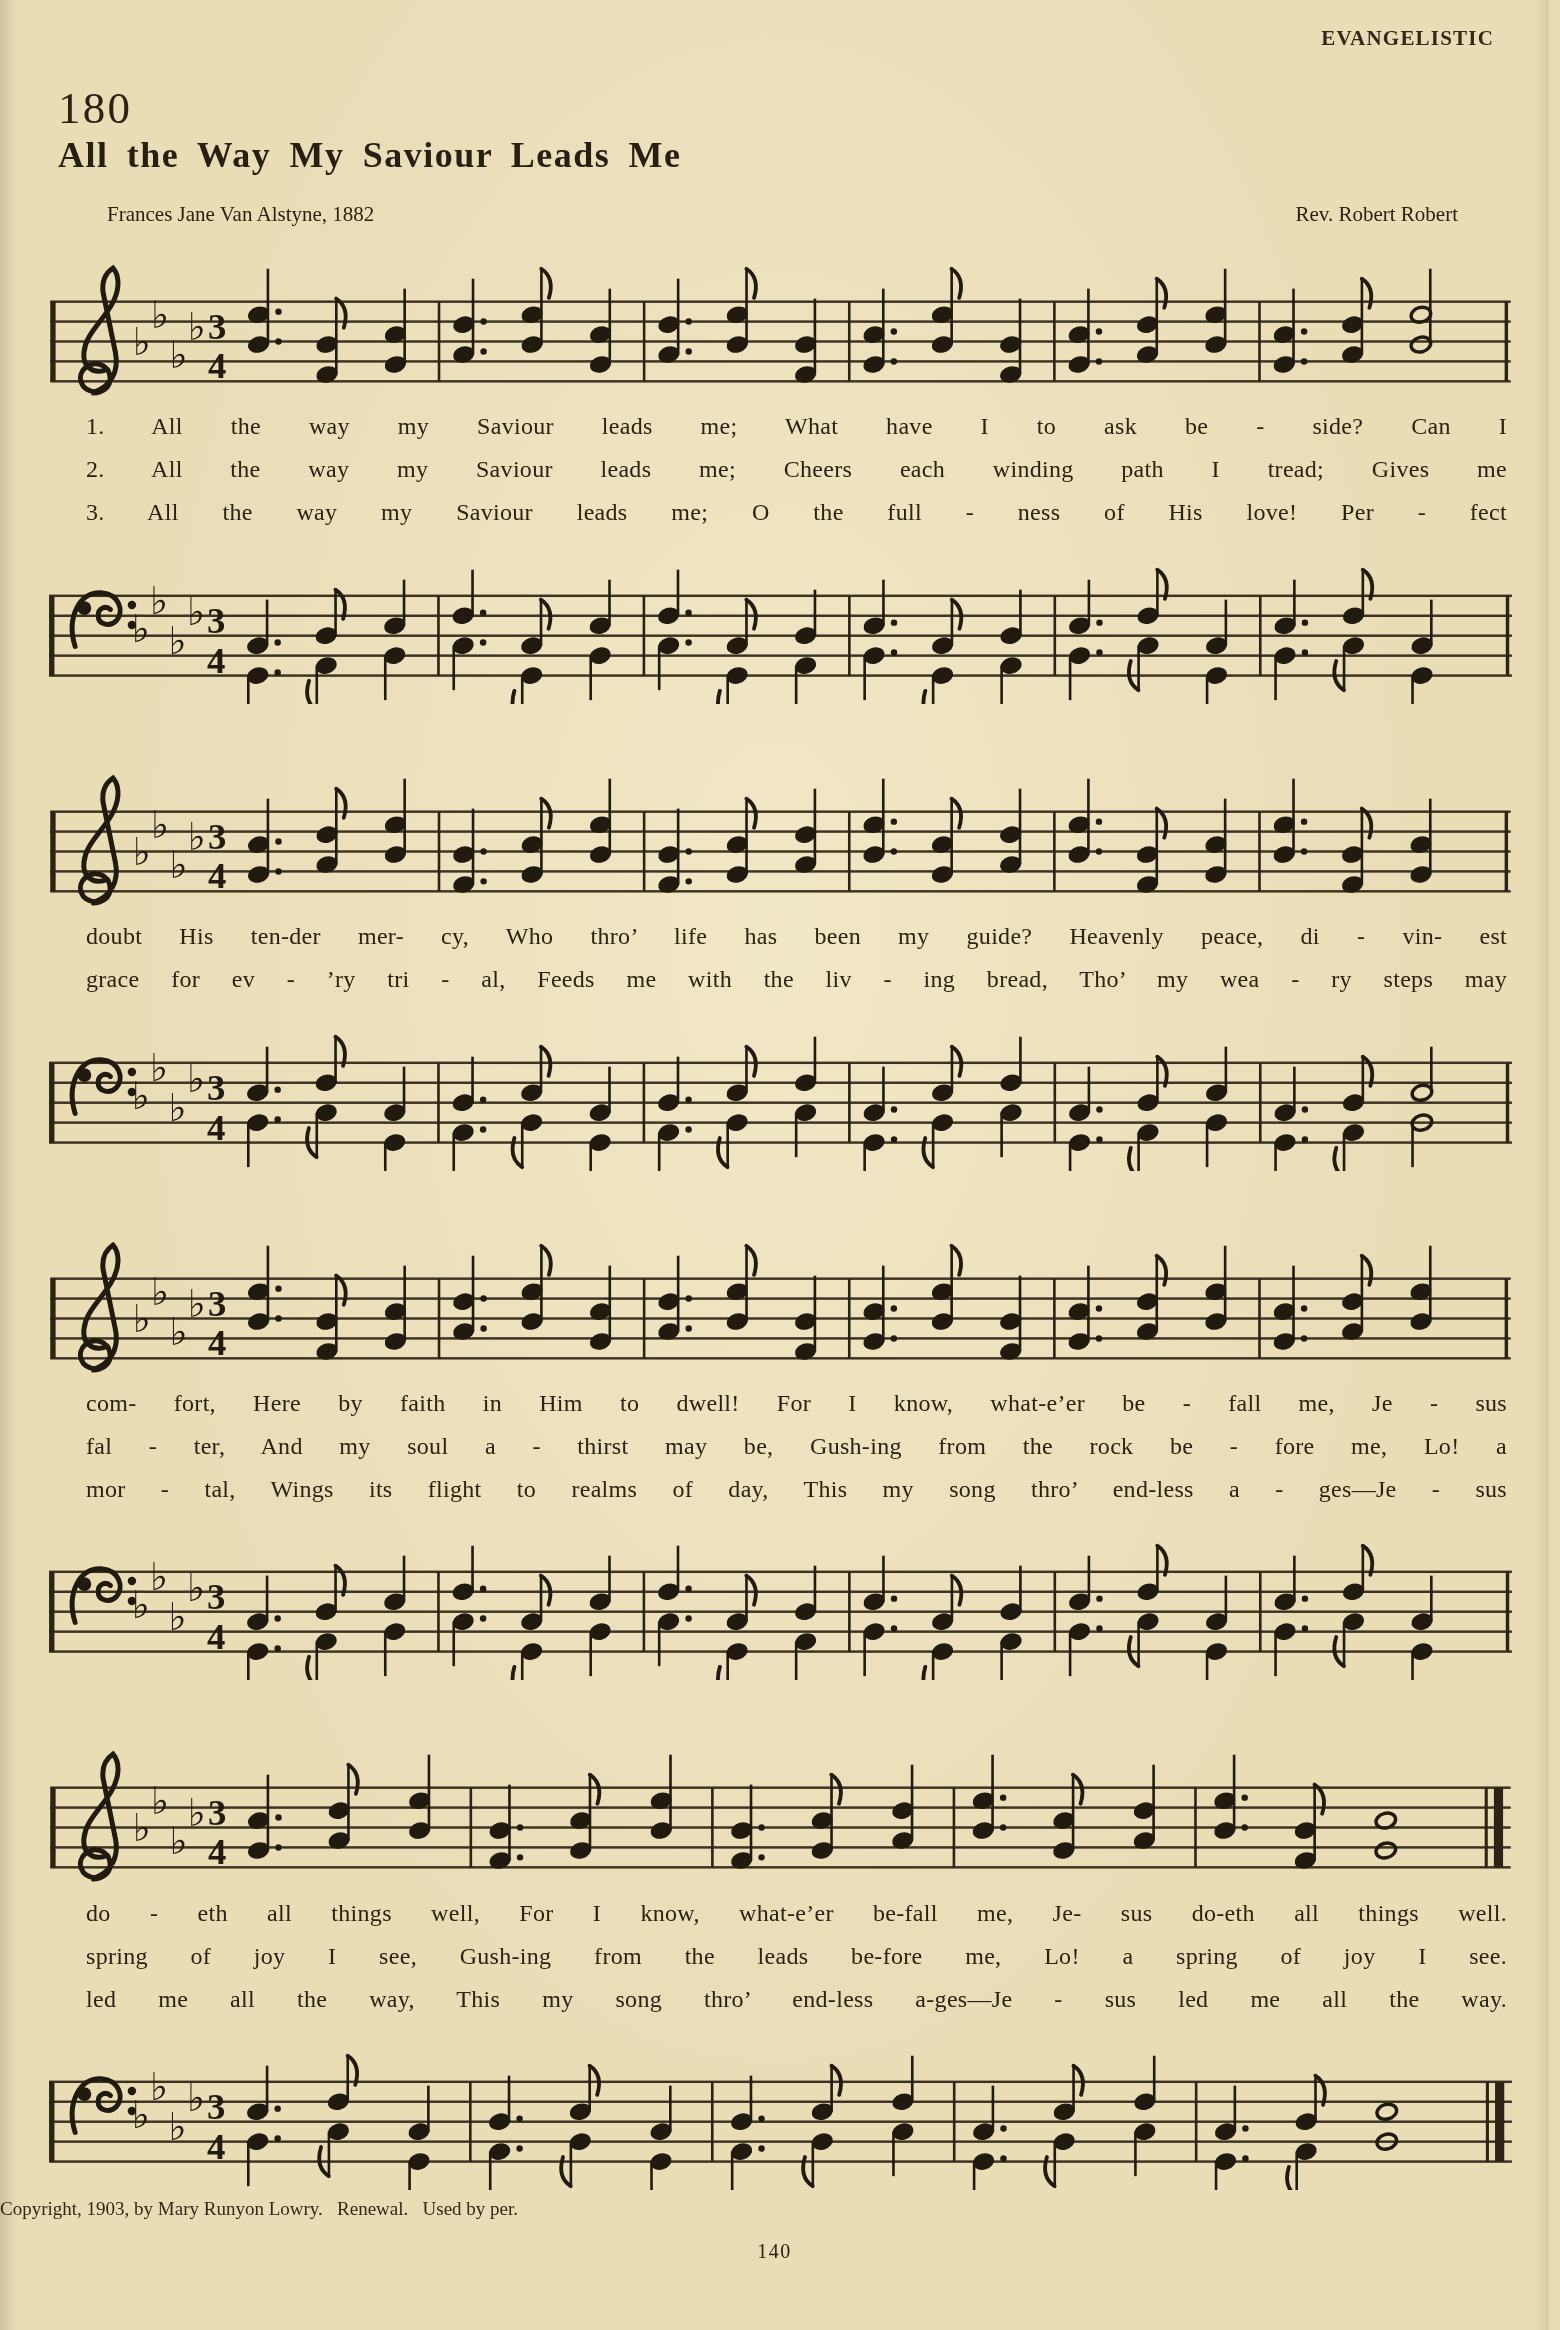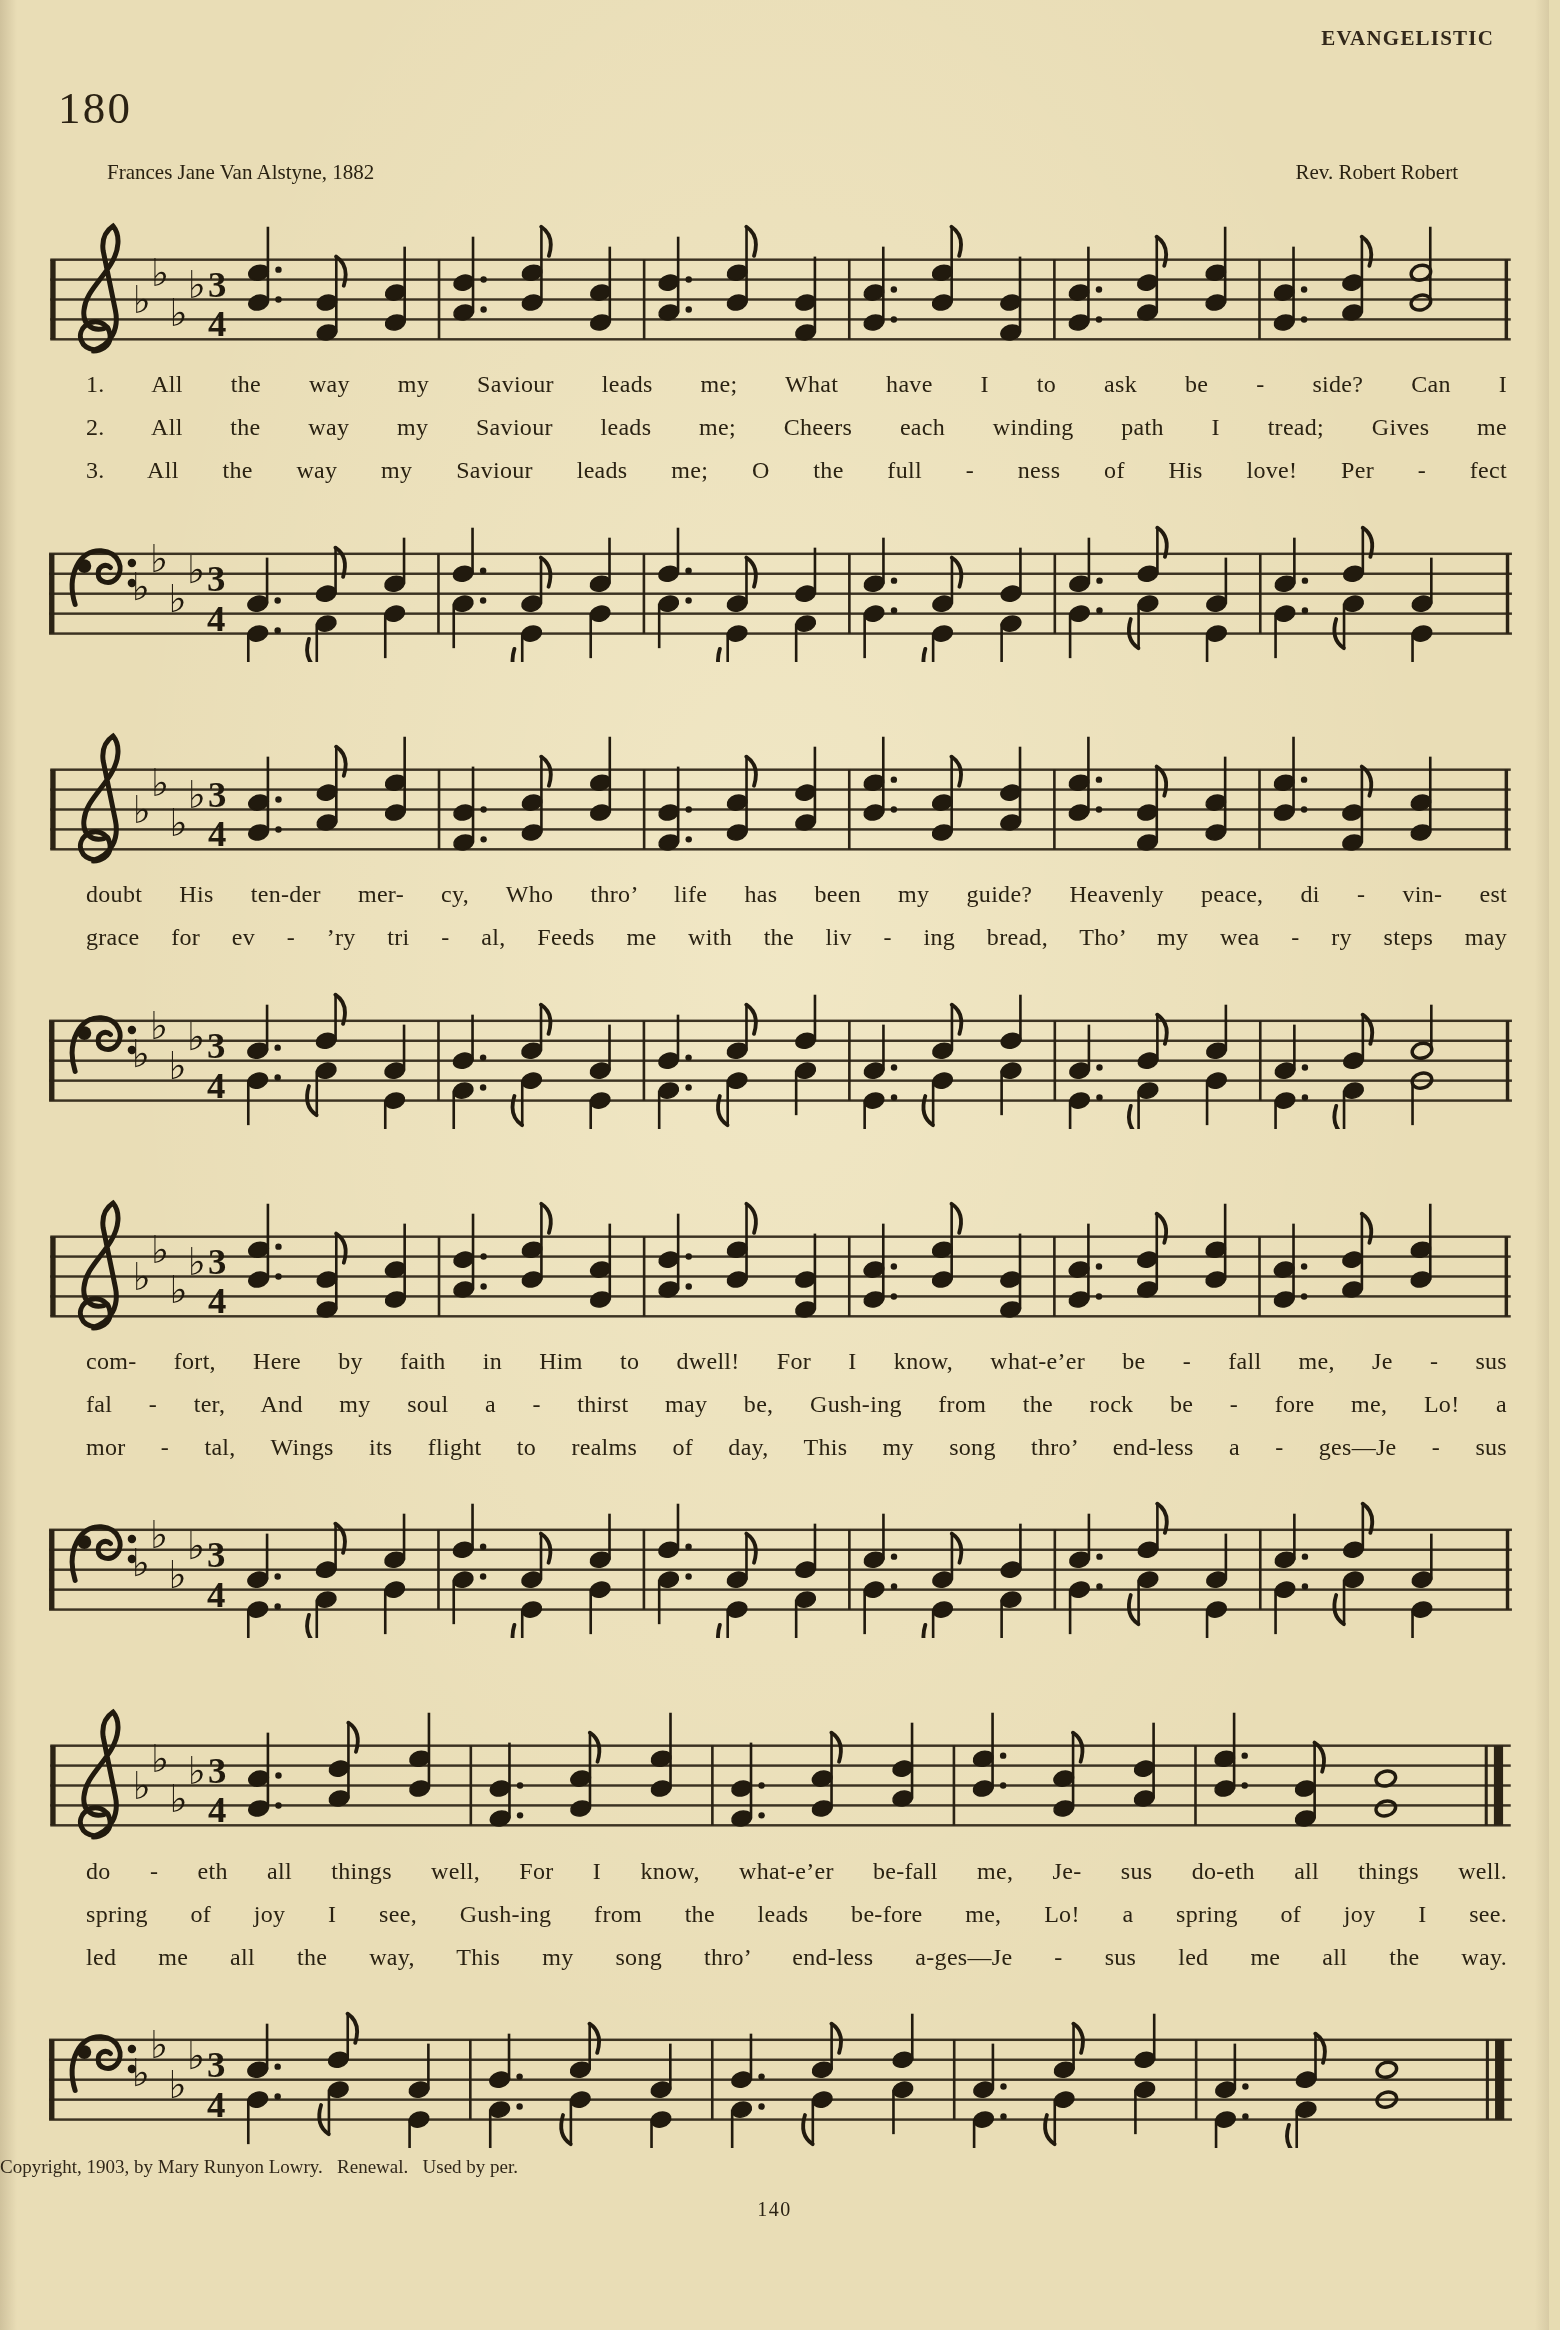--- a/index.html
+++ b/index.html
@@ -95,20 +95,21 @@
 </style>
 </head>
 <body>
 
 <div class="page">
 
   <div class="running-head">EVANGELISTIC</div>
 
   <div class="title-row">
     <span class="hymn-number">180</span>
+    <span class="hymn-title">All the Way My Saviour Leads Me</span>
   </div>
 
   <div class="byline-row">
     <span>Frances Jane Van Alstyne, 1882</span>
     <span>Rev. Robert Robert</span>
   </div>
 
   <div class="system sys-treble">
       <svg viewBox="0 0 1915 205" width="100%" height="100%">
         <rect x="4" y="72.4" width="1907" height="3.2" fill="#2b2315" opacity="0.92"></rect>

